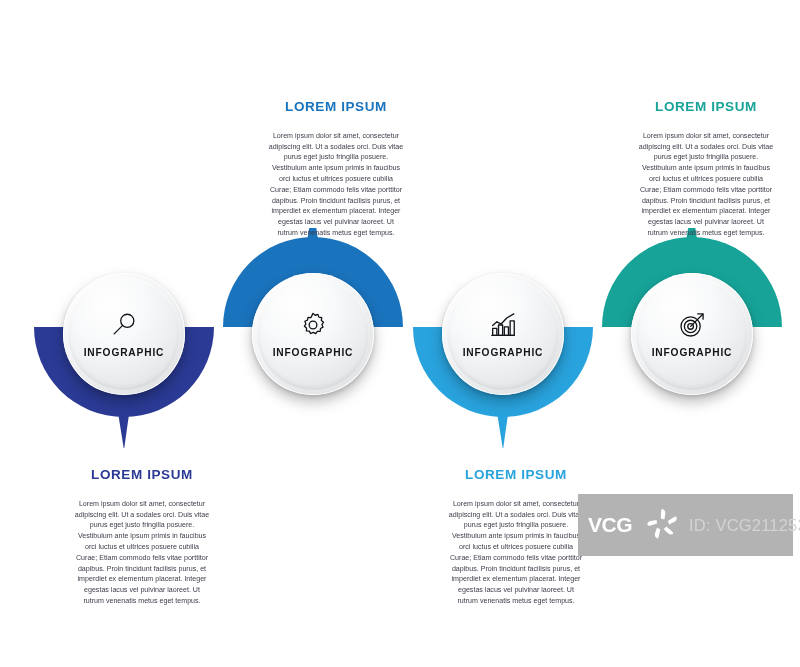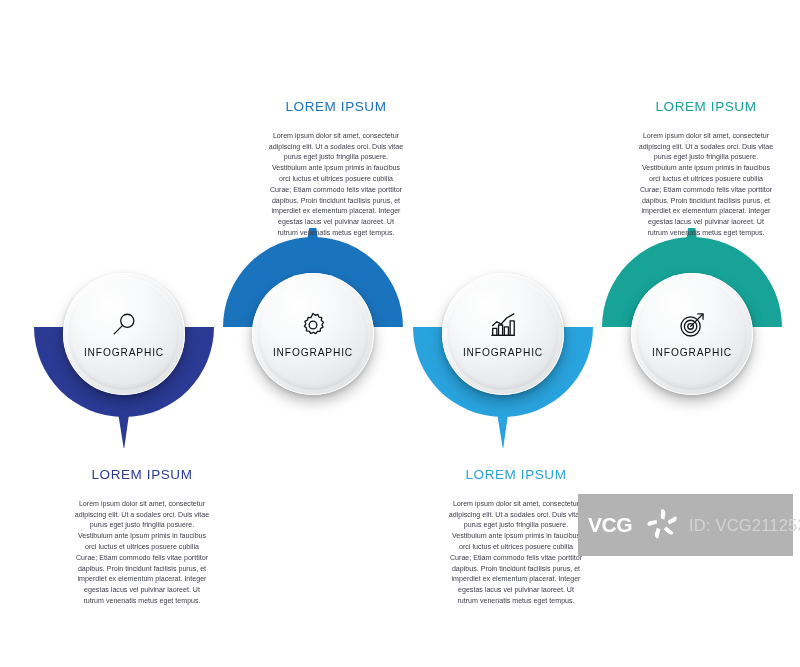--- a/index.html
+++ b/index.html
@@ -25,21 +25,21 @@
   }
 
   
   .txtblock {
     position: absolute;
     width: 168px;
     text-align: center;
   }
   .txt-title {
     font-size: 13.5px;
-    font-weight: normal;
+    font-weight: bold;
     letter-spacing: 0.6px;
     margin: 0 0 6px 0;
     line-height: 1.1;
   }
   .txt-body {
     font-size: 7.1px;
     line-height: 1.52;
     color: #3c3c4a;
     margin: 16px;
     text-align: center;
@@ -96,21 +96,21 @@
   }
   .node-icon {
     width: 30px;
     height: 30px;
     margin-bottom: 7px;
     display: block;
   }
   .node-icon svg { display: block; width: 30px; height: 30px; }
   .node-label {
     font-size: 10.2px;
-    font-weight: normal;
+    font-weight: bold;
     letter-spacing: 0.85px;
     color: #111318;
     white-space: nowrap;
     font-family: "Liberation Sans", sans-serif;
   }
 
   .node1 { left: 63px;  top: 273px; }
   .node2 { left: 252px; top: 273px; }
   .node3 { left: 442px; top: 273px; }
   .node4 { left: 631px; top: 273px; }

